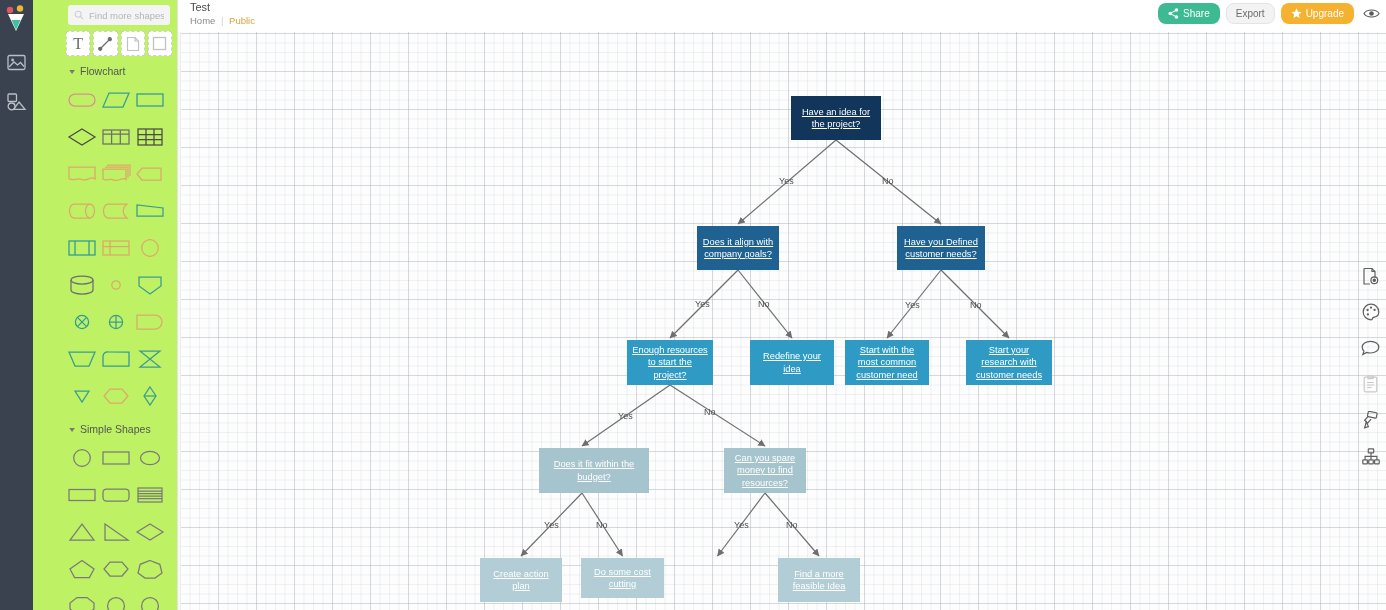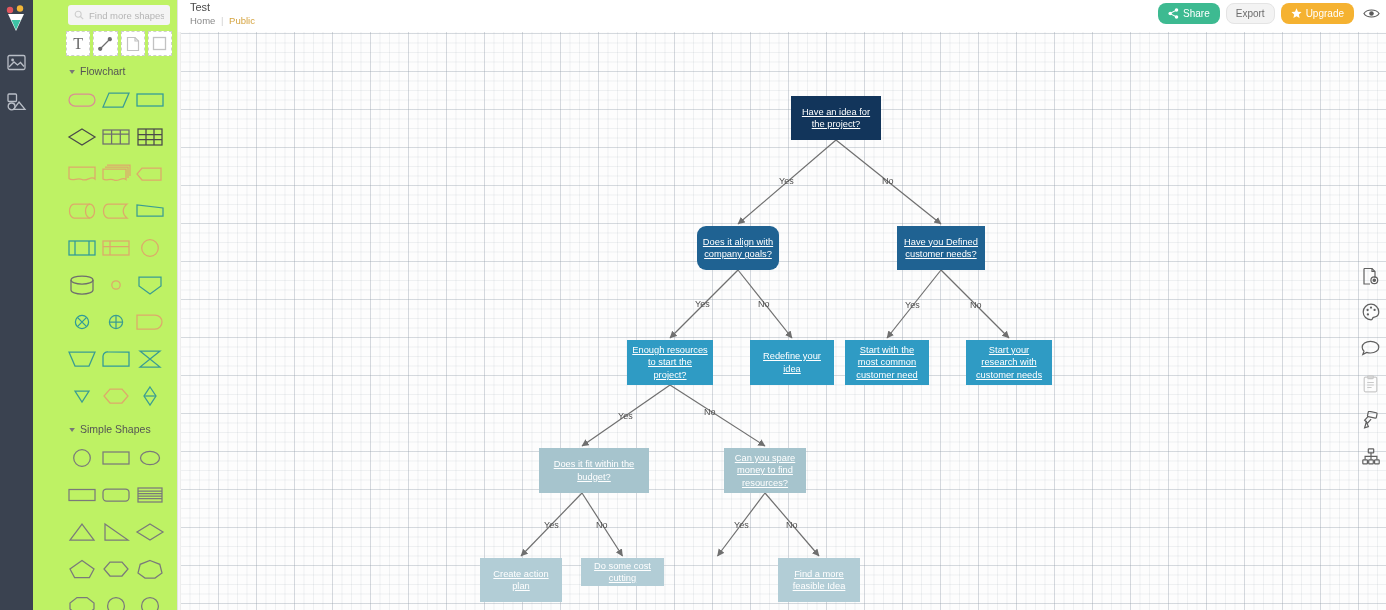--- a/index.html
+++ b/index.html
@@ -515,21 +515,21 @@
           <path d="M404,461 L343,524" marker-end="url(#arrow)"></path>
           <path d="M404,461 L444.5,524" marker-end="url(#arrow)"></path>
           <path d="M587,461 L539.5,524" marker-end="url(#arrow)"></path>
           <path d="M587,461 L641,524" marker-end="url(#arrow)"></path>
         </g>
     </svg>
     <div id="diagram">
         <div class="node lvl0" style="left: 613px; top: 64px; width: 90px; height: 44px;">
           <span>Have an idea for the project?</span>
         </div>
-        <div class="node lvl1" style="left: 519px; top: 194px; width: 82px; height: 44px; border-radius: 9px;">
+        <div class="node lvl1" style="left: 519px; top: 194px; width: 82px; height: 44px;">
           <span>Does it align with company goals?</span>
         </div>
         <div class="node lvl1" style="left: 719px; top: 194px; width: 88px; height: 44px;">
           <span>Have you Defined customer needs?</span>
         </div>
         <div class="node lvl2" style="left: 449px; top: 308px; width: 86px; height: 45px;">
           <span>Enough resources to start the project?</span>
         </div>
         <div class="node lvl2" style="left: 572px; top: 308px; width: 84px; height: 45px;">
           <span>Redefine your idea</span>
@@ -542,21 +542,21 @@
         </div>
         <div class="node lvl3" style="left: 361px; top: 416px; width: 110px; height: 45px;">
           <span>Does it fit within the budget?</span>
         </div>
         <div class="node lvl3" style="left: 546px; top: 416px; width: 82px; height: 45px;">
           <span>Can you spare money to find resources?</span>
         </div>
         <div class="node lvl4" style="left: 302px; top: 526px; width: 82px; height: 44px;">
           <span>Create action plan</span>
         </div>
-        <div class="node lvl4" style="left: 403px; top: 526px; width: 83px; height: 28px; justify-content: center;">
+        <div class="node lvl4" style="left: 403px; top: 526px; width: 83px; height: 40px; justify-content: center;">
           <span>Do some cost cutting</span>
         </div>
         <div class="node lvl4" style="left: 600px; top: 526px; width: 82px; height: 44px;">
           <span>Find a more feasible Idea</span>
         </div>
         <div class="edge-label" style="left: 601px; top: 144px;">Yes</div>
         <div class="edge-label" style="left: 704px; top: 144px;">No</div>
         <div class="edge-label" style="left: 517px; top: 267px;">Yes</div>
         <div class="edge-label" style="left: 580px; top: 267px;">No</div>
         <div class="edge-label" style="left: 727px; top: 268px;">Yes</div>

